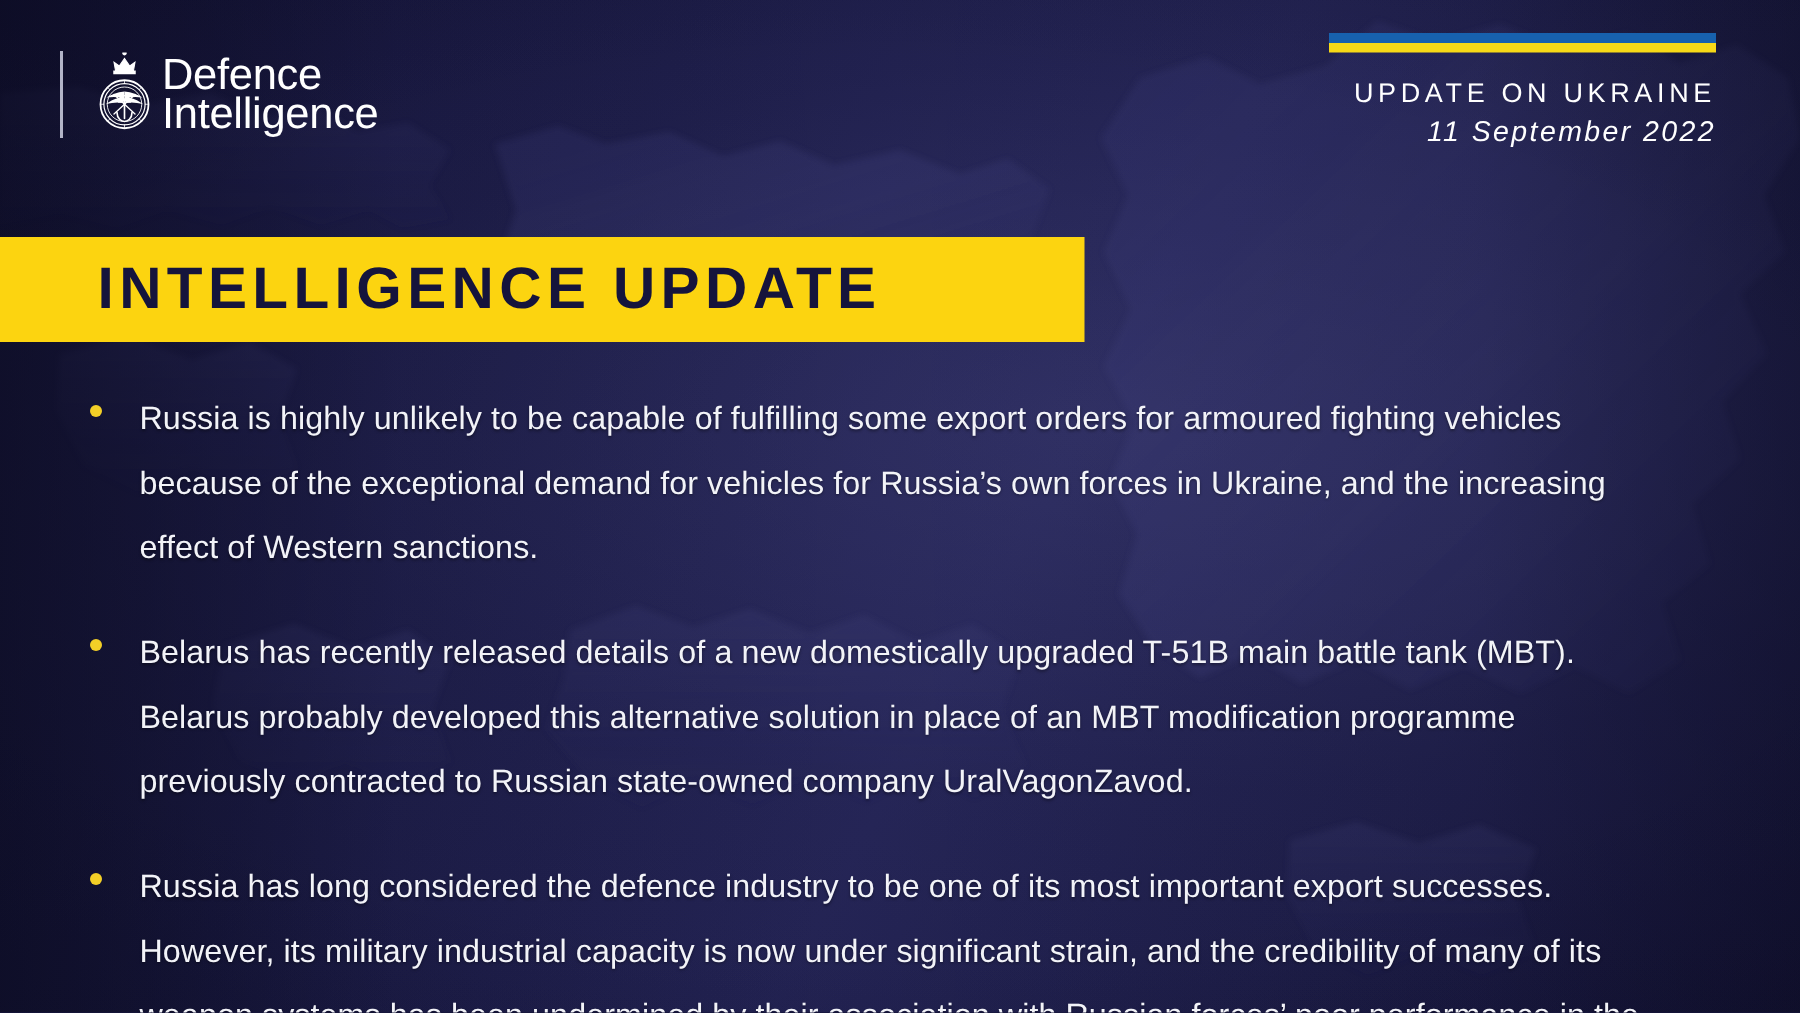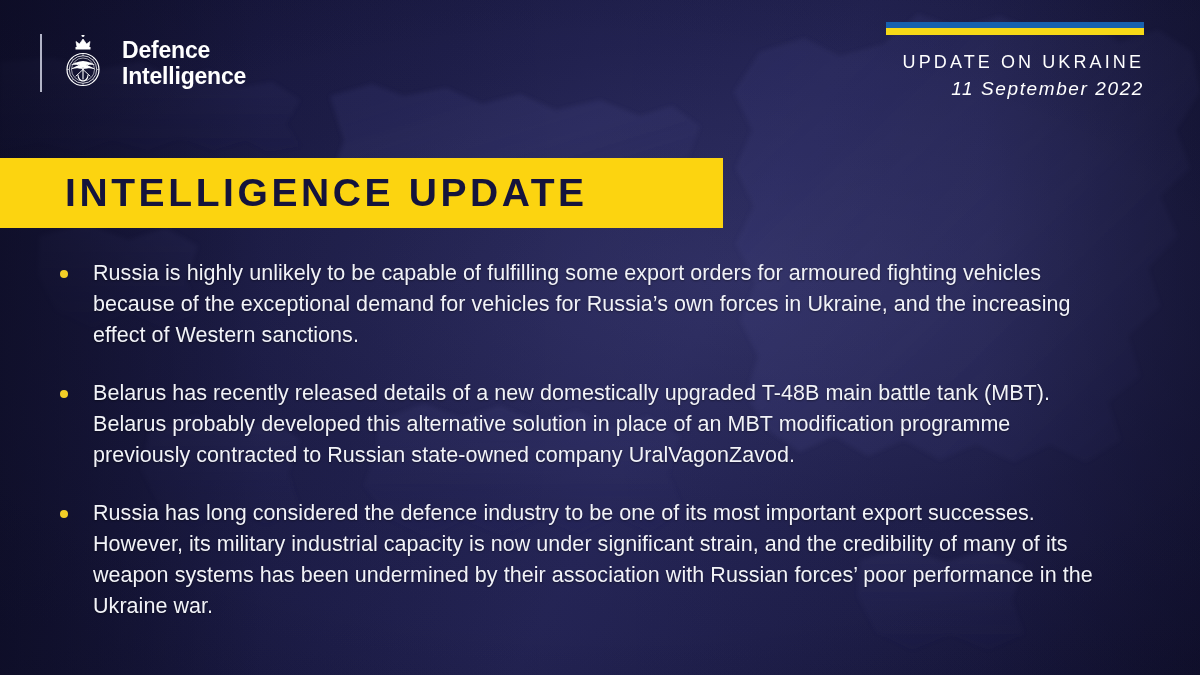--- a/index.html
+++ b/index.html
@@ -37,25 +37,24 @@
 
   #brand {
     position:absolute; left:40px; top:34px;
     display:flex; align-items:center;
   }
   #brand-rule {
     width:2px; height:58px; background:#c9ccdd; margin-right:16px; opacity:.88;
   }
   #crest { width:50px; height:56px; flex:0 0 auto; }
   #brand-text {
-    margin-left:14px;
     color:#ffffff;
-    font-size:23px;
+    font-size:29px;
     line-height:26px;
-    font-weight:700;
+    font-weight:400;
     letter-spacing:-0.2px;
     white-space:pre-line;
   }
 
   #update-block {
     position:absolute; right:56px; top:22px;
     text-align:right;
   }
   #flag-bar {
     width:258px; height:13px; margin-left:auto; margin-bottom:16px;
@@ -100,21 +99,21 @@
     flex:0 0 auto;
     width:8px; height:8px;
     border-radius:50%;
     background:#f3cf27;
     margin-top:12px;
     margin-right:25px;
   }
   .bullet-text {
     color:#f2f3f8;
     font-size:21.5px;
-    line-height:31px;
+    line-height:43px;
     letter-spacing:0.05px;
     font-weight:400;
     text-shadow:0 1px 2px rgba(0,0,0,0.40);
     max-width:1010px;
   }
 </style>
 </head>
 <body>
 
 <div id="slide">
@@ -213,21 +212,21 @@
 
   <div id="bullets">
 
     <div class="bullet-row">
       <span class="bullet-dot"></span>
       <span class="bullet-text">Russia is highly unlikely to be capable of fulfilling some export orders for armoured fighting vehicles because of the exceptional demand for vehicles for Russia’s own forces in Ukraine, and the increasing effect of Western sanctions.</span>
     </div>
 
     <div class="bullet-row">
       <span class="bullet-dot"></span>
-      <span class="bullet-text">Belarus has recently released details of a new domestically upgraded T-48B main battle tank (MBT). Belarus probably developed this alternative solution in place of an MBT modification programme previously contracted to Russian state-owned company UralVagonZavod.</span>
+      <span class="bullet-text">Belarus has recently released details of a new domestically upgraded T-51B main battle tank (MBT). Belarus probably developed this alternative solution in place of an MBT modification programme previously contracted to Russian state-owned company UralVagonZavod.</span>
     </div>
 
     <div class="bullet-row">
       <span class="bullet-dot"></span>
       <span class="bullet-text">Russia has long considered the defence industry to be one of its most important export successes. However, its military industrial capacity is now under significant strain, and the credibility of many of its weapon systems has been undermined by their association with Russian forces’ poor performance in the Ukraine war.</span>
     </div>
 
   </div>
 </div>
 

